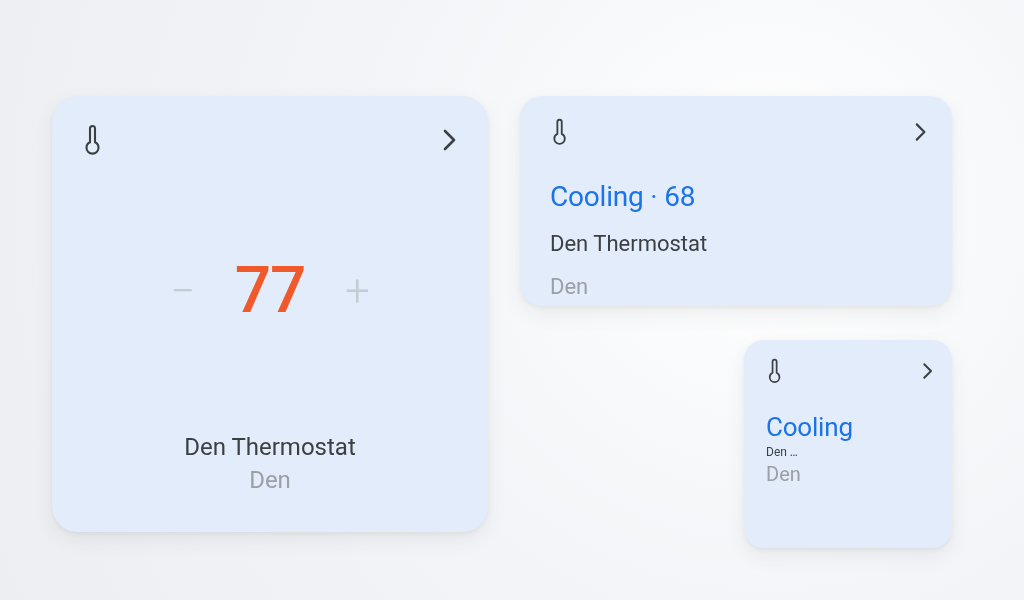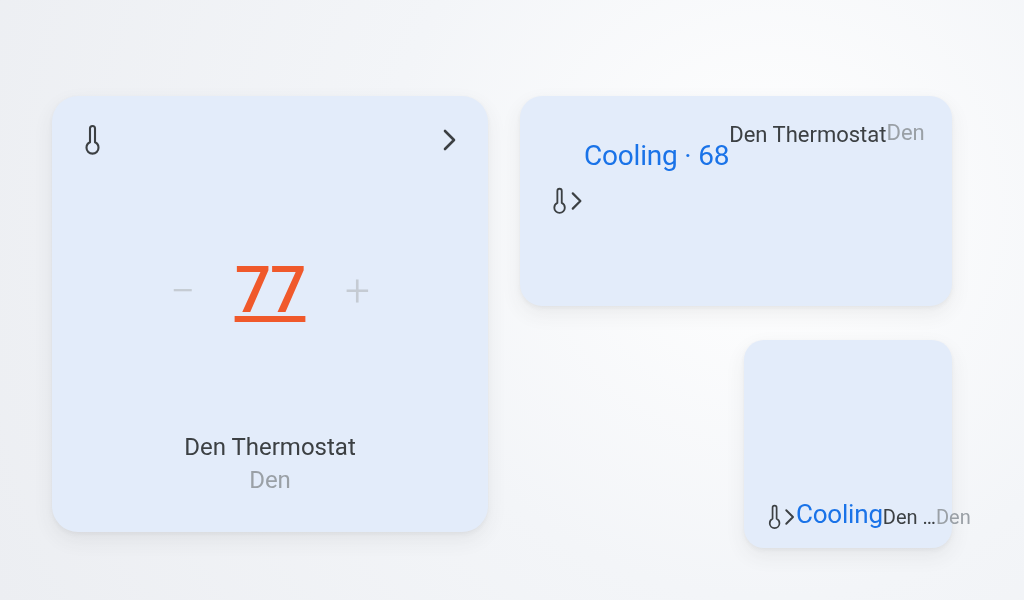--- a/index.html
+++ b/index.html
@@ -67,21 +67,21 @@
     text-align: center;
     user-select: none;
     line-height: 1;
   }
   .temp-val {
     font-size: 64px;
     font-weight: 500;
     line-height: 1;
     letter-spacing: -1px;
   }
-  .temp-heat { color: var(--orange); text-decoration: underline; }
+  .temp-heat { color: var(--orange); }
   .temp-cool { color: var(--blue); }
   .large-labels {
     text-align: center;
     padding-bottom: 6px;
   }
   .device-name-lg {
     font-size: 24px;
     color: var(--text-dark);
     line-height: 1.35;
   }
@@ -92,22 +92,23 @@
   }
 
   
   .card-medium {
     left: 520px;
     top: 96px;
     width: 432px;
     height: 210px;
     padding: 22px 24px 22px 30px;
     display: flex;
-    flex-direction: row;
+    flex-direction: column;
     border-radius: 22px;
+    gap: 13px;
   }
   .status-line {
     font-size: 28px;
     color: var(--blue);
     margin-top: 20px;
     line-height: 1.25;
     letter-spacing: -0.2px;
   }
   .device-name-md {
     font-size: 22px;
@@ -122,36 +123,35 @@
   }
 
   
   .card-small {
     left: 744px;
     top: 340px;
     width: 208px;
     height: 208px;
     padding: 18px 18px 18px 22px;
     display: flex;
-    flex-direction: row;
+    flex-direction: column;
     border-radius: 20px;
-    align-items: flex-end;
   }
   .status-line-sm {
     font-size: 26px;
     color: var(--blue);
     margin-top: 28px;
     line-height: 1.2;
     letter-spacing: -0.2px;
   }
   .device-name-sm {
-    font-size: 20px;
+    font-size: 12px;
     color: var(--text-dark);
     line-height: 1.3;
-    margin-top: 14px;
+    margin-top: 2px;
     white-space: nowrap;
   }
   .room-name-sm {
     font-size: 20px;
     color: var(--text-muted);
     line-height: 1.3;
   }
 </style>
 </head>
 <body>

